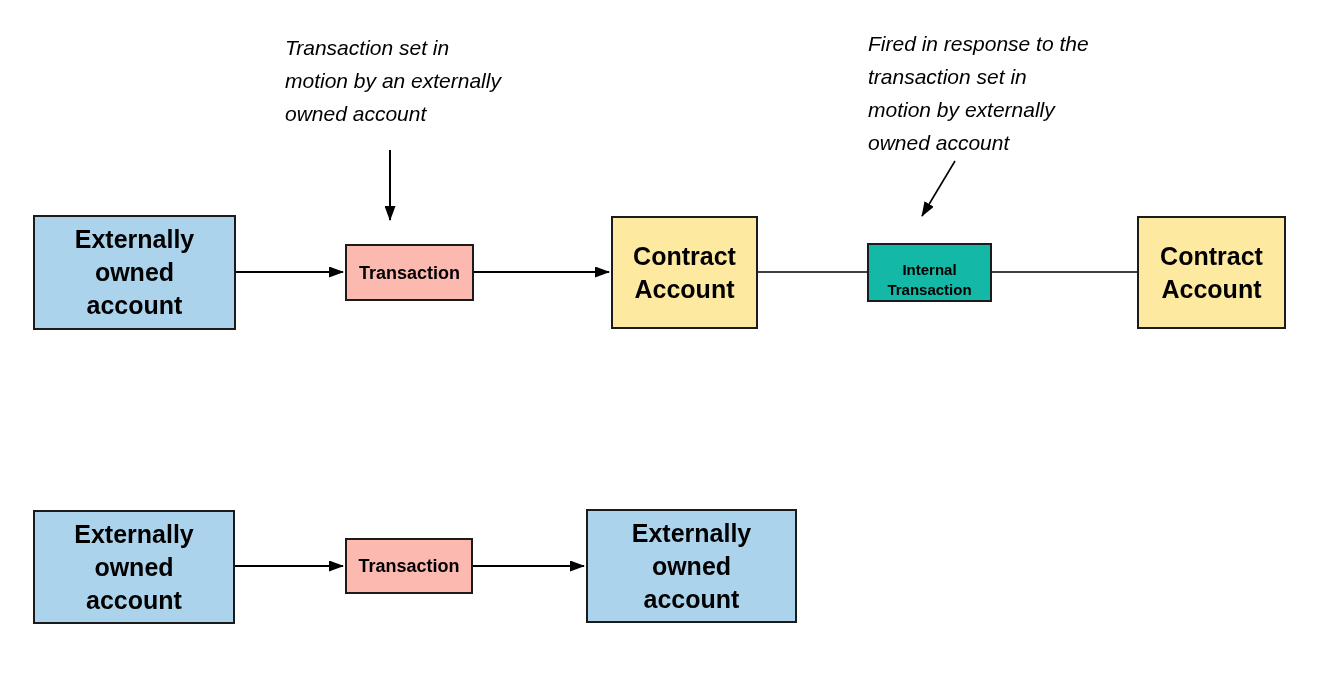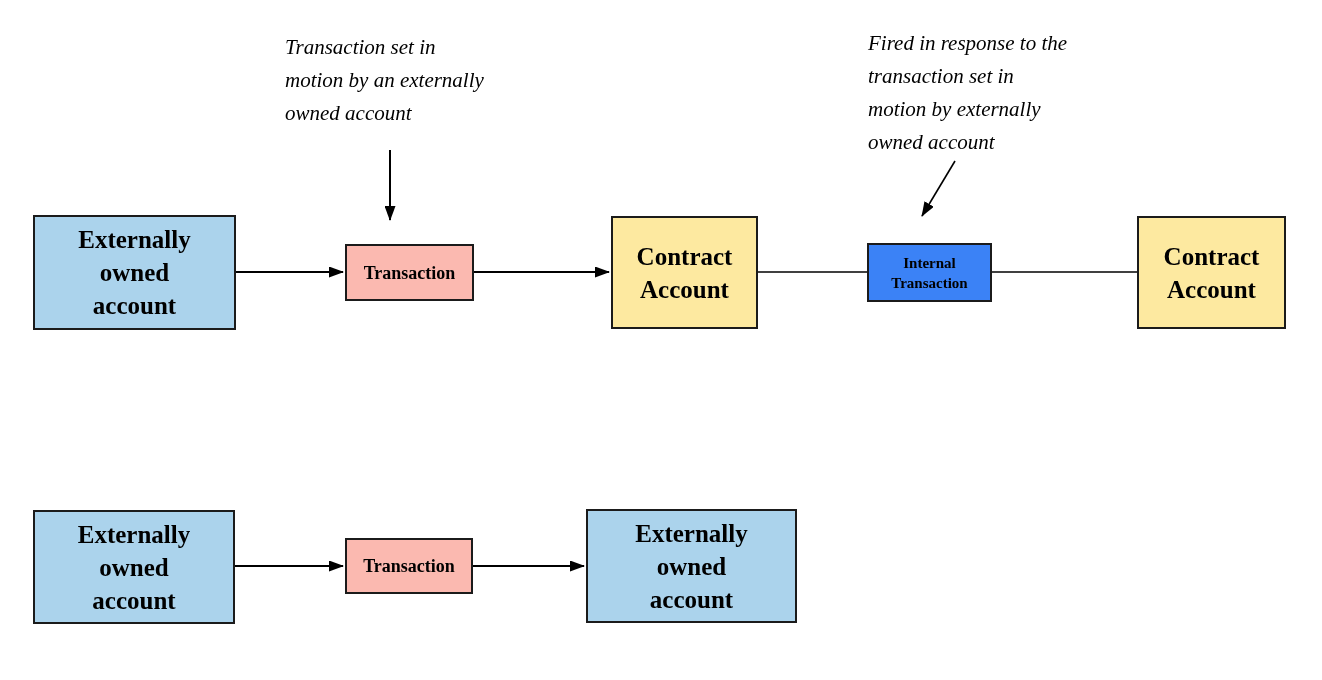--- a/index.html
+++ b/index.html
@@ -7,21 +7,20 @@
     padding: 0;
     background: #ffffff;
     font-family: "Liberation Sans", sans-serif;
   }
   .canvas {
     position: relative;
     width: 1322px;
     height: 680px;
     background: #ffffff;
     overflow: hidden;
-    font-family: Liberation Serif, serif;
   }
   .connector-layer {
     position: absolute;
     left: 0;
     top: 0;
     width: 1322px;
     height: 680px;
     pointer-events: none;
   }
   .node {
@@ -107,21 +106,21 @@
 owned
 account</span>
   </div>
   <div class="node small n-pink1" style="background-color: rgb(251, 185, 176); border-color: rgb(27, 27, 27);">
     <span class="label">Transaction</span>
   </div>
   <div class="node large n-yellow1" style="background-color: rgb(253, 233, 160); border-color: rgb(27, 27, 27);">
     <span class="label">Contract
 Account</span>
   </div>
-  <div class="node tiny n-green" style="background-color: #3b82f6; border-color: rgb(27, 27, 27);">
+  <div class="node tiny n-green" style="background-color: #14b8a6; border-color: rgb(27, 27, 27); align-items: flex-end;">
     <span class="label">Internal
 Transaction</span>
   </div>
   <div class="node large n-yellow2" style="background-color: rgb(253, 233, 160); border-color: rgb(27, 27, 27);">
     <span class="label">Contract
 Account</span>
   </div>
 
   <div class="node large n-blue2" style="background-color: rgb(171, 211, 236); border-color: rgb(27, 27, 27);">
     <span class="label">Externally

